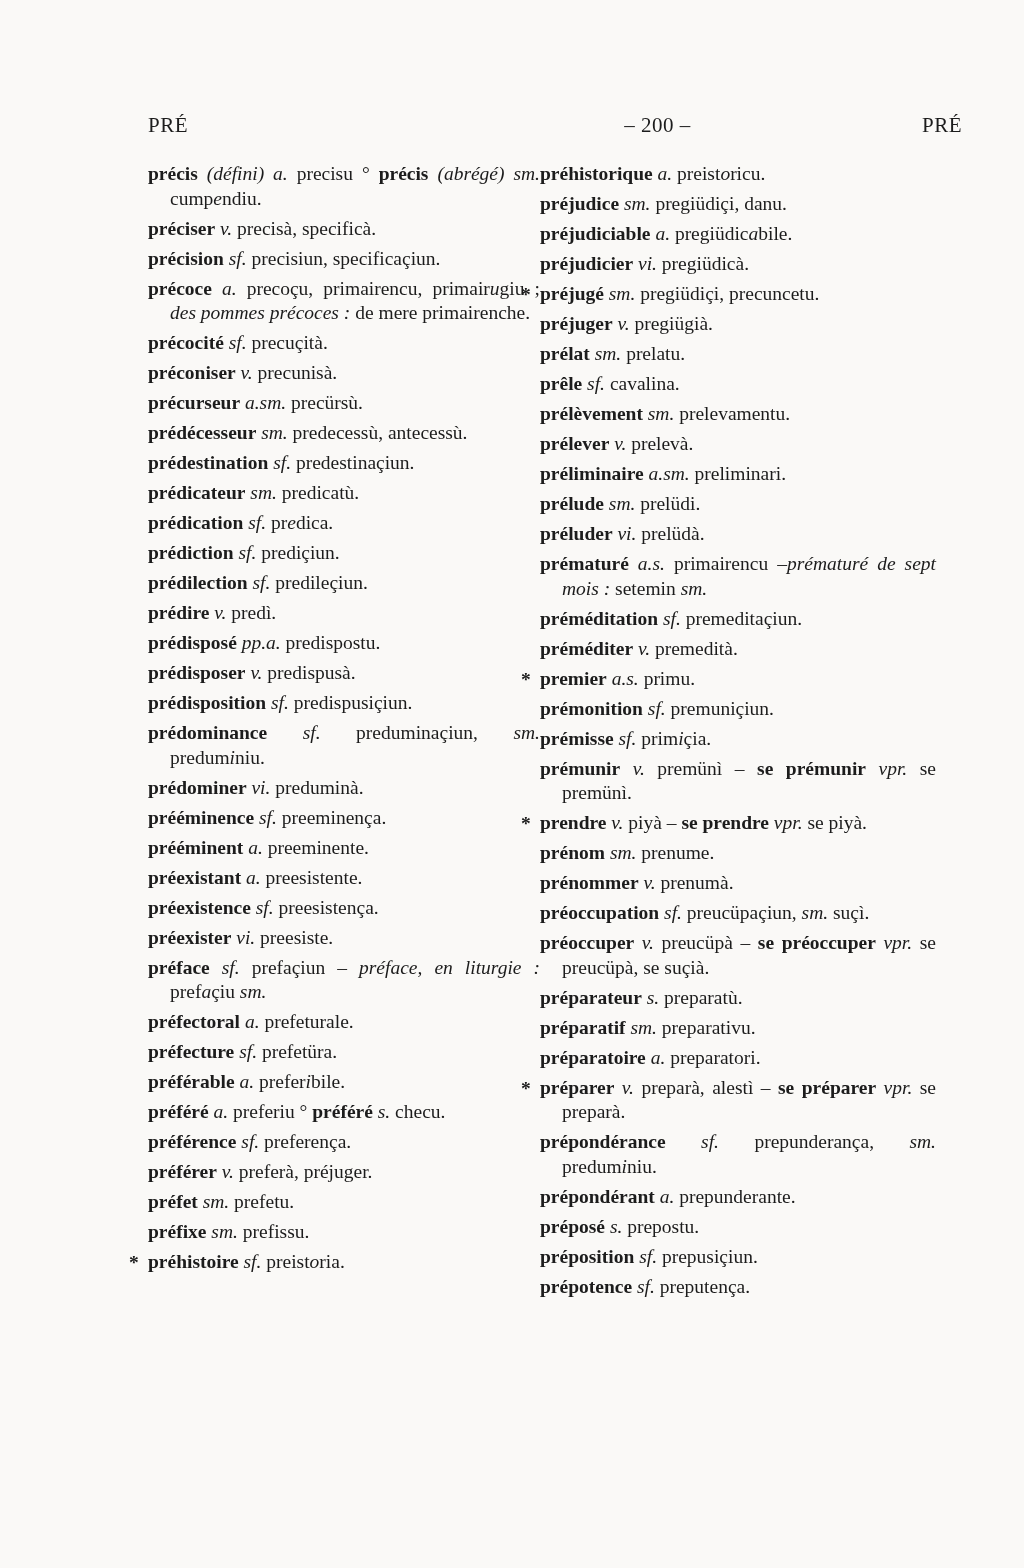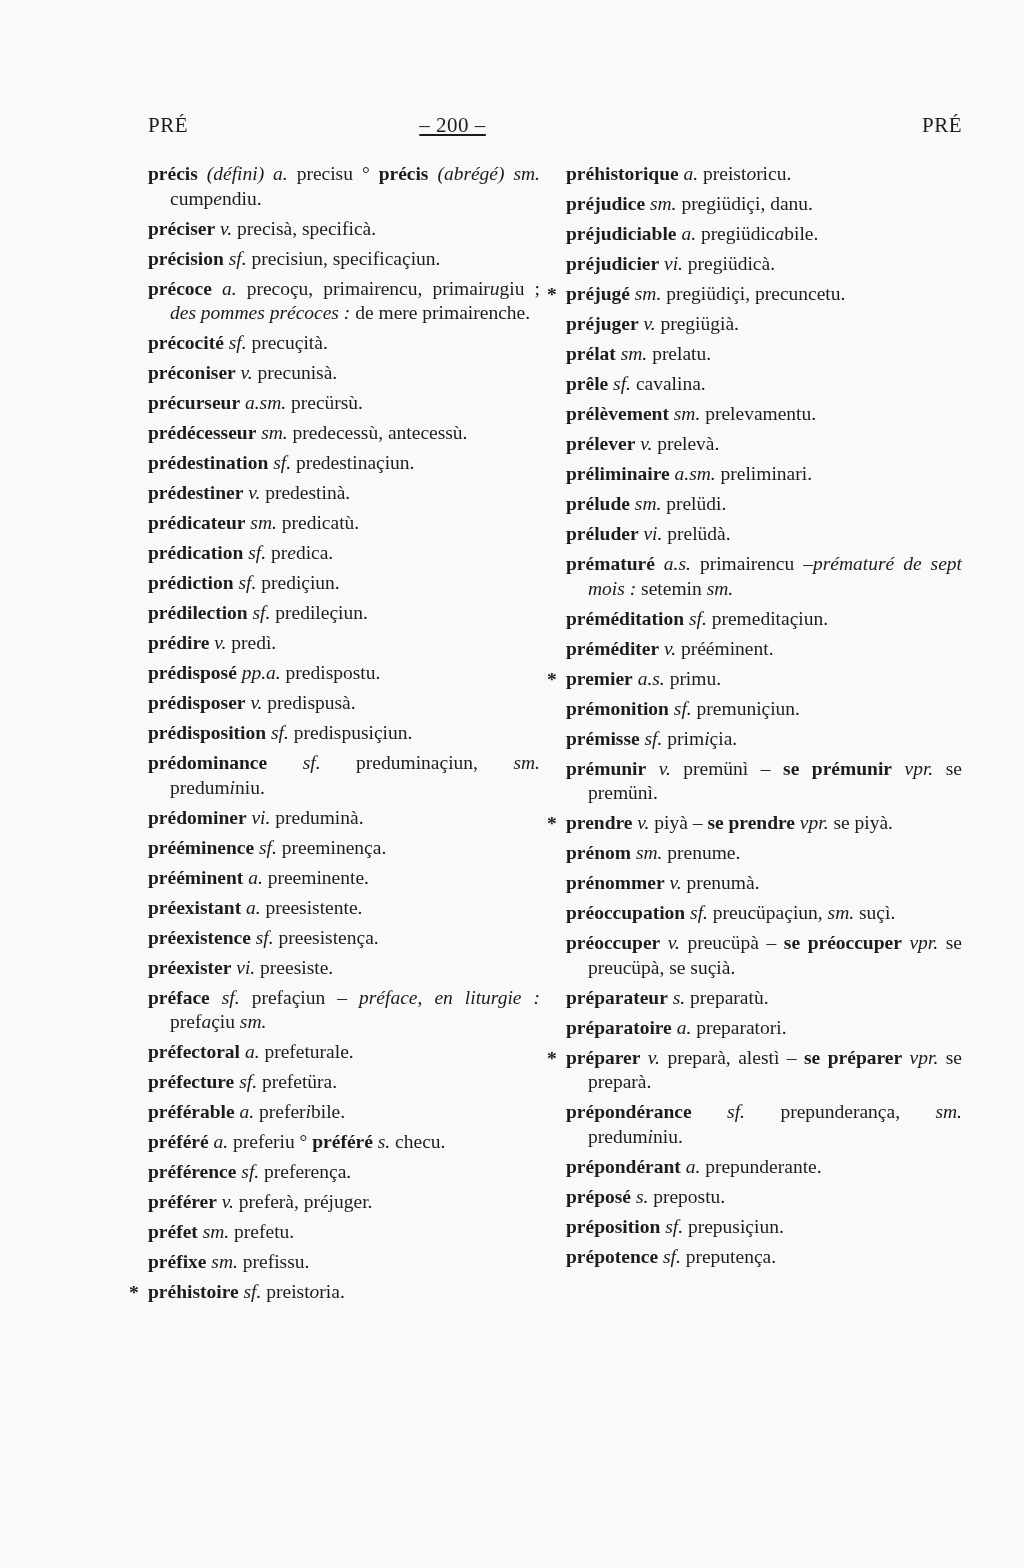--- a/index.html
+++ b/index.html
@@ -21,26 +21,25 @@
   .running-head {
     display: flex;
     align-items: baseline;
     width: 814px;
     font-size: 21px;
     line-height: 26px;
     margin-bottom: 24px;
     letter-spacing: 0.5px;
   }
   .running-head .hw-left  { flex: 1; text-align: left; }
-  .running-head .pageno   { flex: 1; text-align: left; text-decoration: underline; }
+  .running-head .pageno   { flex: 1; text-align: right; }
   .running-head .hw-right { flex: 1; text-align: right; }
   .columns {
     display: grid;
     grid-template-columns: 392px 396px;
-    column-gap: 26px;
     width: 814px;
   }
   .column { min-width: 0; }
   .entry {
     position: relative;
     margin: 0 0 5.5px 0;
     font-size: 19.5px;
     line-height: 24.5px;
     text-align: justify;
     padding-left: 22px;
@@ -72,21 +71,20 @@
     <section class="column" id="col-left">
         <p class="entry"><span class="b">précis</span><span class="i"> (défini) a.</span><span class="r"> precisu ° </span><span class="b">précis</span><span class="i"> (abrégé) sm.</span><span class="r"> cump</span><span class="i">e</span><span class="r">ndiu.</span></p>
         <p class="entry"><span class="b">préciser</span><span class="i"> v.</span><span class="r"> precisà, specificà.</span></p>
         <p class="entry"><span class="b">précision</span><span class="i"> sf.</span><span class="r"> precisiun, specificaçiun.</span></p>
         <p class="entry"><span class="b">précoce</span><span class="i"> a.</span><span class="r"> precoçu, primairencu, primair</span><span class="i">u</span><span class="r">giu ; </span><span class="i">des pommes précoces :</span><span class="r"> de mere primairenche.</span></p>
         <p class="entry"><span class="b">précocité</span><span class="i"> sf.</span><span class="r"> precuçità.</span></p>
         <p class="entry"><span class="b">préconiser</span><span class="i"> v.</span><span class="r"> precunisà.</span></p>
         <p class="entry"><span class="b">précurseur</span><span class="i"> a.sm.</span><span class="r"> precürsù.</span></p>
         <p class="entry"><span class="b">prédécesseur</span><span class="i"> sm.</span><span class="r"> predecessù, antecessù.</span></p>
         <p class="entry"><span class="b">prédestination</span><span class="i"> sf.</span><span class="r"> predestinaçiun.</span></p>
-        <p class="entry"><span class="b">prédestiner</span><span class="i"> v.</span><span class="r"> predestinà.</span></p>
         <p class="entry"><span class="b">prédicateur</span><span class="i"> sm.</span><span class="r"> predicatù.</span></p>
         <p class="entry"><span class="b">prédication</span><span class="i"> sf.</span><span class="r"> pr</span><span class="i">e</span><span class="r">dica.</span></p>
         <p class="entry"><span class="b">prédiction</span><span class="i"> sf.</span><span class="r"> prediçiun.</span></p>
         <p class="entry"><span class="b">prédilection</span><span class="i"> sf.</span><span class="r"> predileçiun.</span></p>
         <p class="entry"><span class="b">prédire</span><span class="i"> v.</span><span class="r"> predì.</span></p>
         <p class="entry"><span class="b">prédisposé</span><span class="i"> pp.a.</span><span class="r"> predispostu.</span></p>
         <p class="entry"><span class="b">prédisposer</span><span class="i"> v.</span><span class="r"> predispusà.</span></p>
         <p class="entry"><span class="b">prédisposition</span><span class="i"> sf.</span><span class="r"> predispusiçiun.</span></p>
         <p class="entry"><span class="b">prédominance</span><span class="i"> sf.</span><span class="r"> preduminaçiun, </span><span class="i">sm.</span><span class="r"> predum</span><span class="i">i</span><span class="r">niu.</span></p>
         <p class="entry"><span class="b">prédominer</span><span class="i"> vi.</span><span class="r"> preduminà.</span></p>
@@ -115,31 +113,32 @@
         <p class="entry"><span class="b">préjuger</span><span class="i"> v.</span><span class="r"> pregiügià.</span></p>
         <p class="entry"><span class="b">prélat</span><span class="i"> sm.</span><span class="r"> prelatu.</span></p>
         <p class="entry"><span class="b">prêle</span><span class="i"> sf.</span><span class="r"> cavalina.</span></p>
         <p class="entry"><span class="b">prélèvement</span><span class="i"> sm.</span><span class="r"> prelevamentu.</span></p>
         <p class="entry"><span class="b">prélever</span><span class="i"> v.</span><span class="r"> prelevà.</span></p>
         <p class="entry"><span class="b">préliminaire</span><span class="i"> a.sm.</span><span class="r"> preliminari.</span></p>
         <p class="entry"><span class="b">prélude</span><span class="i"> sm.</span><span class="r"> prelüdi.</span></p>
         <p class="entry"><span class="b">préluder</span><span class="i"> vi.</span><span class="r"> prelüdà.</span></p>
         <p class="entry"><span class="b">prématuré</span><span class="i"> a.s.</span><span class="r"> primairencu –</span><span class="i">prématuré de sept mois :</span><span class="r"> setemin </span><span class="i">sm.</span></p>
         <p class="entry"><span class="b">préméditation</span><span class="i"> sf.</span><span class="r"> premeditaçiun.</span></p>
-        <p class="entry"><span class="b">préméditer</span><span class="i"> v.</span><span class="r"> prééminent.</span></p>
+        <p class="entry"><span class="b">préméditer</span><span class="i"> v.</span><span class="r"> premedità.</span></p>
         <p class="entry"><span class="star">*</span><span class="b">premier</span><span class="i"> a.s.</span><span class="r"> primu.</span></p>
         <p class="entry"><span class="b">prémonition</span><span class="i"> sf.</span><span class="r"> premuniçiun.</span></p>
         <p class="entry"><span class="b">prémisse</span><span class="i"> sf.</span><span class="r"> prim</span><span class="i">i</span><span class="r">çia.</span></p>
         <p class="entry"><span class="b">prémunir</span><span class="i"> v.</span><span class="r"> premünì – </span><span class="b">se prémunir</span><span class="i"> vpr.</span><span class="r"> se premünì.</span></p>
         <p class="entry"><span class="star">*</span><span class="b">prendre</span><span class="i"> v.</span><span class="r"> piyà – </span><span class="b">se prendre</span><span class="i"> vpr.</span><span class="r"> se piyà.</span></p>
         <p class="entry"><span class="b">prénom</span><span class="i"> sm.</span><span class="r"> prenume.</span></p>
         <p class="entry"><span class="b">prénommer</span><span class="i"> v.</span><span class="r"> prenumà.</span></p>
         <p class="entry"><span class="b">préoccupation</span><span class="i"> sf.</span><span class="r"> preucüpaçiun, </span><span class="i">sm.</span><span class="r"> suçì.</span></p>
         <p class="entry"><span class="b">préoccuper</span><span class="i"> v.</span><span class="r"> preucüpà – </span><span class="b">se préoccuper</span><span class="i"> vpr.</span><span class="r"> se preucüpà, se suçià.</span></p>
         <p class="entry"><span class="b">préparateur</span><span class="i"> s.</span><span class="r"> preparatù.</span></p>
+        <p class="entry"><span class="b">préparatif</span><span class="i"> sm.</span><span class="r"> preparativu.</span></p>
         <p class="entry"><span class="b">préparatoire</span><span class="i"> a.</span><span class="r"> preparatori.</span></p>
         <p class="entry"><span class="star">*</span><span class="b">préparer</span><span class="i"> v.</span><span class="r"> preparà, alestì – </span><span class="b">se préparer</span><span class="i"> vpr.</span><span class="r"> se preparà.</span></p>
         <p class="entry"><span class="b">prépondérance</span><span class="i"> sf.</span><span class="r"> prepunderança, </span><span class="i">sm.</span><span class="r"> predum</span><span class="i">i</span><span class="r">niu.</span></p>
         <p class="entry"><span class="b">prépondérant</span><span class="i"> a.</span><span class="r"> prepunderante.</span></p>
         <p class="entry"><span class="b">préposé</span><span class="i"> s.</span><span class="r"> prepostu.</span></p>
         <p class="entry"><span class="b">préposition</span><span class="i"> sf.</span><span class="r"> prepusiçiun.</span></p>
         <p class="entry"><span class="b">prépotence</span><span class="i"> sf.</span><span class="r"> preputença.</span></p>
       </section>
   </main>
 

